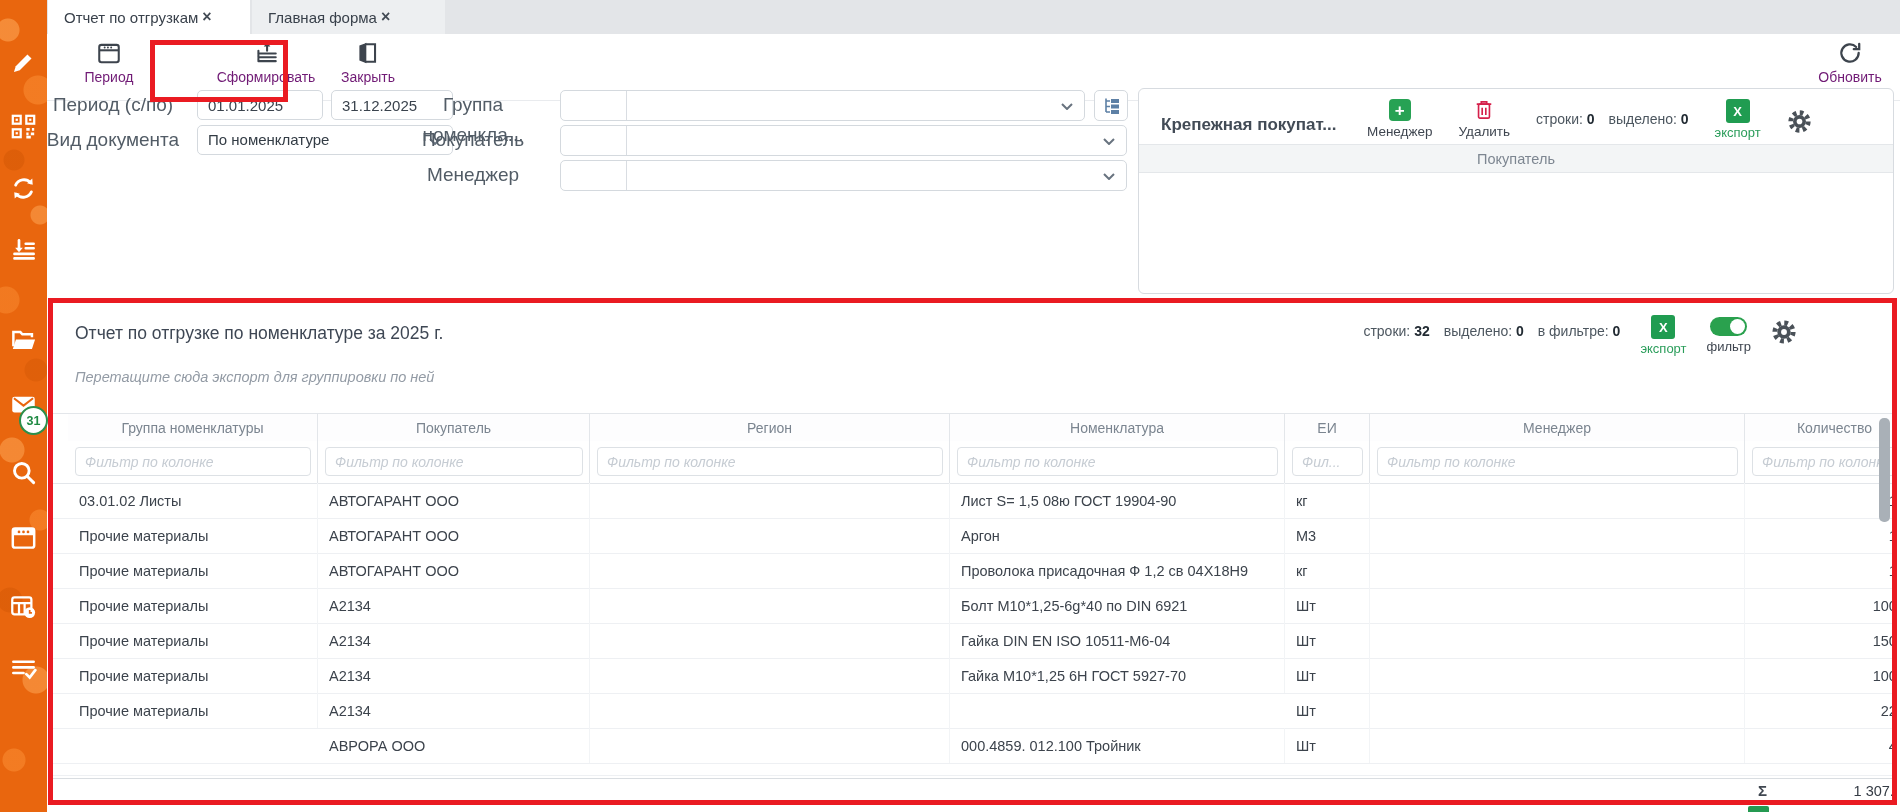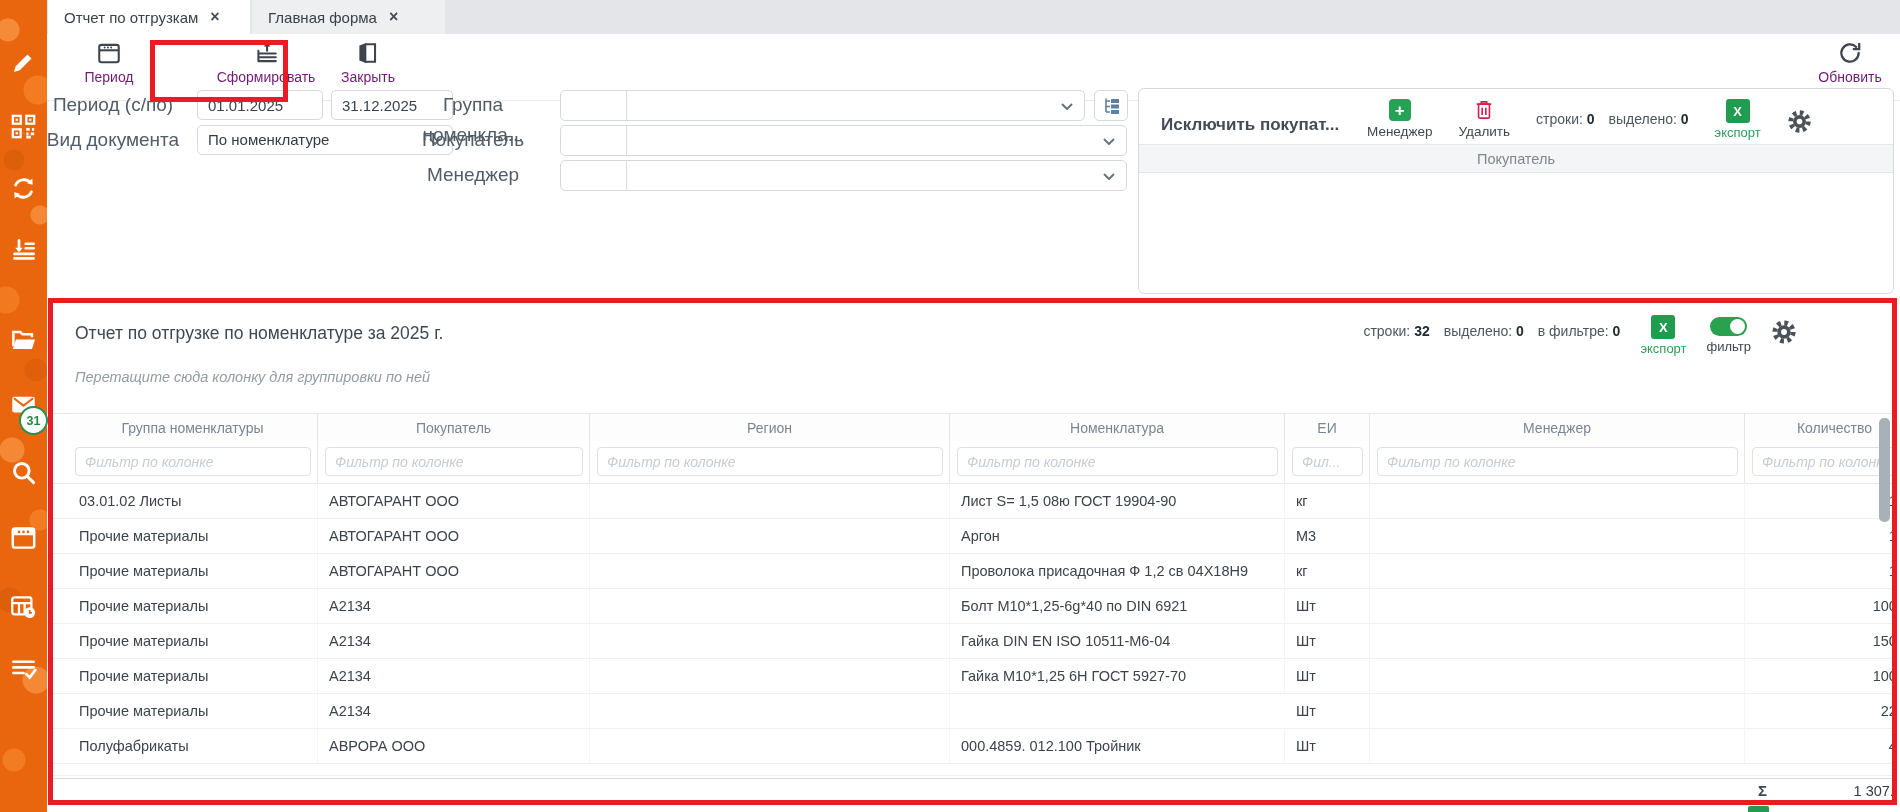--- a/index.html
+++ b/index.html
@@ -23,21 +23,21 @@
       radial-gradient(circle at 14px 760px, rgba(255,150,60,.45) 0 11px, transparent 12px);
     z-index:30;}
   .side-ico{position:absolute;left:10px;width:27px;height:27px;cursor:pointer;}
   .side-ico svg{width:27px;height:27px;display:block;}
   .badge{position:absolute;left:19px;top:406px;width:25px;height:25px;border-radius:50%;
     background:#fff;border:2px solid #2c8f4b;color:#1f8a43;font-size:12.5px;font-weight:bold;
     display:flex;align-items:center;justify-content:center;z-index:31;}
 
   
   .tabbar{position:absolute;left:47px;top:0;width:1853px;height:34px;background:#e3e5e8;}
-  .tab{position:absolute;top:0;height:34px;display:flex;align-items:center;gap:12px;
+  .tab{position:absolute;top:0;height:34px;display:flex;align-items:center;gap:4px;
     padding:0 16px;box-sizing:border-box;font-size:15px;color:#39414b;cursor:pointer;}
   .tab.active{background:#fff;}
   .tab.inactive{background:#edeff1;}
   .tab .x{font-size:16px;font-weight:bold;color:#434b55;line-height:1;}
 
   
   .toolbar{position:absolute;left:47px;top:34px;width:1853px;height:66px;background:#fff;}
   .tb-sep{position:absolute;left:47px;top:100px;width:1853px;height:1px;background:#e9ebee;}
   .ico-btn{position:absolute;top:6px;display:flex;flex-direction:column;align-items:center;
     gap:3px;cursor:pointer;}
@@ -281,21 +281,21 @@
 
   <div class="flabel" style="left:393px;top:160px;width:160px">Менеджер</div>
   <div class="lookup" style="left:560px;top:160px;width:567px">
     <span class="div"></span>
     <svg class="chev" width="12" height="7" viewBox="0 0 12 7">
         <polyline points="1,1 6,6 11,1" fill="none" stroke="#68737f" stroke-width="2"></polyline>
       </svg>
   </div>
 
   <div class="panel">
-    <div class="panel-title">Исключить покупат...</div>
+    <div class="panel-title">Крепежная покупат...</div>
     <div class="panel-ctrls">
       <div class="mini-btn">
         <span class="plus-ico">+</span>
         <span class="cap">Менеджер</span>
       </div>
       <div class="mini-btn">
         <svg width="20" height="22" viewBox="0 0 22 24" fill="none" stroke="#d5204b" stroke-width="1.8">
           <path d="M3 5.5h16M8 5.5V3h6v2.5"></path>
             <rect x="5" y="5.5" width="12" height="15.5" rx="1.5"></rect>
           <path d="M9 9.5v8M13 9.5v8"></path>
@@ -340,21 +340,21 @@
         <span class="cap">фильтр</span>
       </div>
       <div class="gearw" style="margin-top:6px">
         <svg width="26" height="26" viewBox="0 0 24 24">
           <circle cx="12" cy="12" r="8.4" fill="none" stroke="#4a5158" stroke-width="4.6" stroke-dasharray="3.4 3.2"></circle>
           <circle cx="12" cy="12" r="6.2" fill="#4a5158"></circle>
             <circle cx="12" cy="12" r="2.7" fill="#fff"></circle>
         </svg>
       </div>
     </div>
-    <div class="hint">Перетащите сюда колонку для группировки по ней</div>
+    <div class="hint">Перетащите сюда экспорт для группировки по ней</div>
     <div class="grid" id="grid">
         <div class="ghead-row">
           <div class="ghead gcell" style="left: 15px; width: 250px;">Группа номенклатуры</div>
           <div class="ghead gcell" style="left: 265px; width: 272px;">Покупатель</div>
           <div class="ghead gcell" style="left: 537px; width: 360px;">Регион</div>
           <div class="ghead gcell" style="left: 897px; width: 335px;">Номенклатура</div>
           <div class="ghead gcell" style="left: 1232px; width: 85px;">ЕИ</div>
           <div class="ghead gcell" style="left: 1317px; width: 375px;">Менеджер</div>
           <div class="ghead gcell" style="left: 1692px; width: 180px;">Количество</div>
         </div>
@@ -437,21 +437,20 @@
         </div>
         <div class="grow" style="top: 280px;">
           <div class="gdata gcell" style="position: absolute; left: 15px; width: 250px;">Прочие материалы</div>
           <div class="gdata gcell" style="position: absolute; left: 265px; width: 272px;">А2134</div>
           <div class="gdata gcell" style="position: absolute; left: 537px; width: 360px;"></div>
           <div class="gdata gcell" style="position: absolute; left: 1232px; width: 85px;">Шт</div>
           <div class="gdata gcell" style="position: absolute; left: 1317px; width: 375px;"></div>
           <div class="gdata gcell qty" style="position: absolute; left: 1692px; width: 180px;">22.0</div>
         </div>
         <div class="grow" style="top: 315px;">
-          <div class="gdata gcell" style="position: absolute; left: 15px; width: 250px;">Полуфабрикаты</div>
           <div class="gdata gcell" style="position: absolute; left: 265px; width: 272px;">АВРОРА ООО</div>
           <div class="gdata gcell" style="position: absolute; left: 537px; width: 360px;"></div>
           <div class="gdata gcell" style="position: absolute; left: 897px; width: 335px;">000.4859. 012.100 Тройник</div>
           <div class="gdata gcell" style="position: absolute; left: 1232px; width: 85px;">Шт</div>
           <div class="gdata gcell" style="position: absolute; left: 1317px; width: 375px;"></div>
           <div class="gdata gcell qty" style="position: absolute; left: 1692px; width: 180px;">4.0</div>
         </div>
         <div class="gstrip" style="top: 350px;"></div>
         <div class="gsum" style="top: 365px;">
           <span class="sig" style="left: 1705px;">Σ</span>

